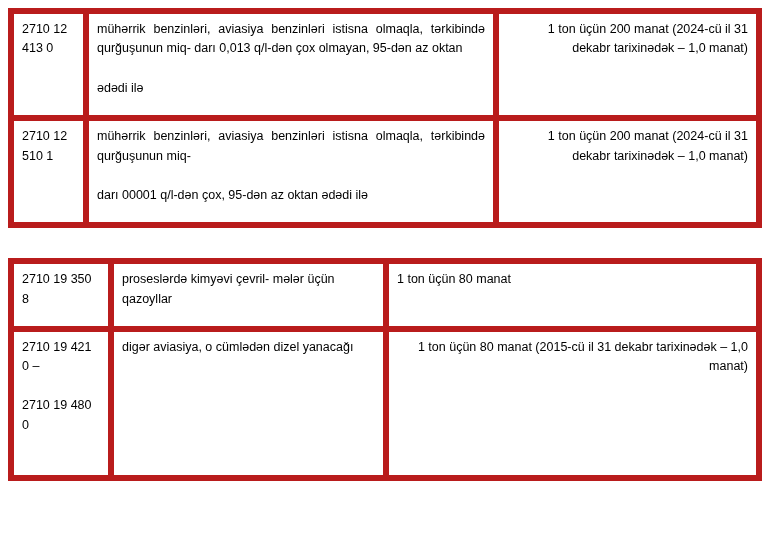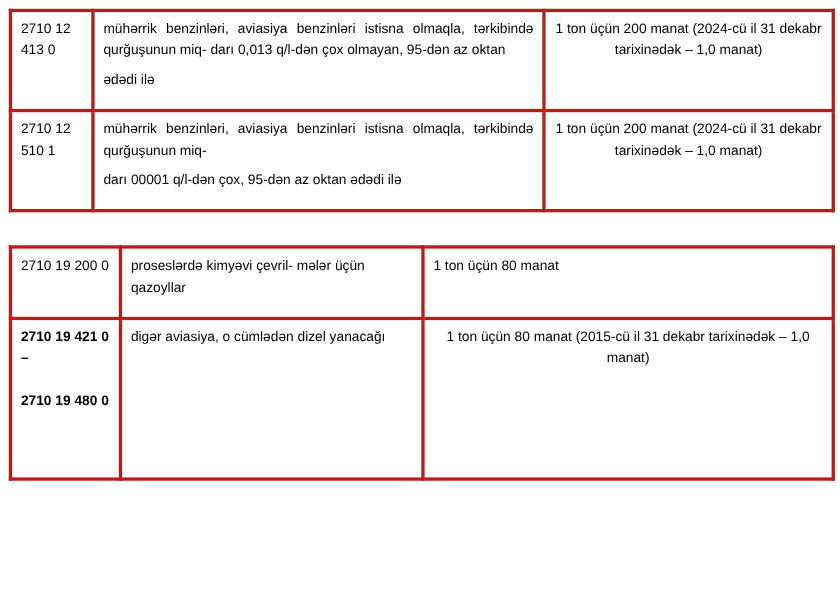--- a/index.html
+++ b/index.html
@@ -20,21 +20,21 @@
     box-sizing: border-box;
   }
   table.tariff {
     border-collapse: collapse;
     width: 748px;
     table-layout: fixed;
     font-size: 12.5px;
     line-height: 1.55;
   }
   table.tariff td {
-    border: 3px solid #b91c1c;
+    border: 6px solid #b91c1c;
     vertical-align: top;
     padding: 6px 8px 17px 8px;
   }
   
   .t1 col.c1 { width: 75px; }
   .t1 col.c2 { width: 410px; }
   .t1 col.c3 { width: 263px; }
 
   
   .t2 col.c1 { width: 100px; }
@@ -42,34 +42,33 @@
   .t2 col.c3 { width: 373px; }
 
   .code {
     white-space: pre-line;
   }
   .desc-justify {
     text-align: justify;
     text-align-last: left;
   }
   .rate-center {
-    text-align: center;
+    text-align: right;
   }
   .rate-left {
     text-align: left;
   }
   .gap {
     height: 30px;
   }
   .spacer-para {
-    margin-top: 7px;
+    margin-top: 20px;
   }
   .tall-cell {
     height: 120px;
-    font-weight: bold;
   }
 </style>
 </head>
 <body>
 
 <div class="doc">
 
   <table class="tariff t1">
     <colgroup>
         <col class="c1">
@@ -99,21 +98,21 @@
   <div class="gap"></div>
 
   <table class="tariff t2">
     <colgroup>
         <col class="c1">
         <col class="c2">
         <col class="c3">
       </colgroup>
     <tbody>
       <tr>
-        <td class="code">2710 19 200 0</td>
+        <td class="code">2710 19 350 8</td>
         <td>proseslərdə kimyəvi çevril- mələr üçün qazoyllar</td>
         <td class="rate-left">1 ton üçün 80 manat</td>
       </tr>
       <tr>
         <td class="code tall-cell">2710 19 421 0 –
 
 2710 19 480 0</td>
         <td>digər aviasiya, o cümlədən dizel yanacağı</td>
         <td class="rate-center">1 ton üçün 80 manat (2015-cü il 31 dekabr tarixinədək – 1,0 manat)</td>
       </tr>

